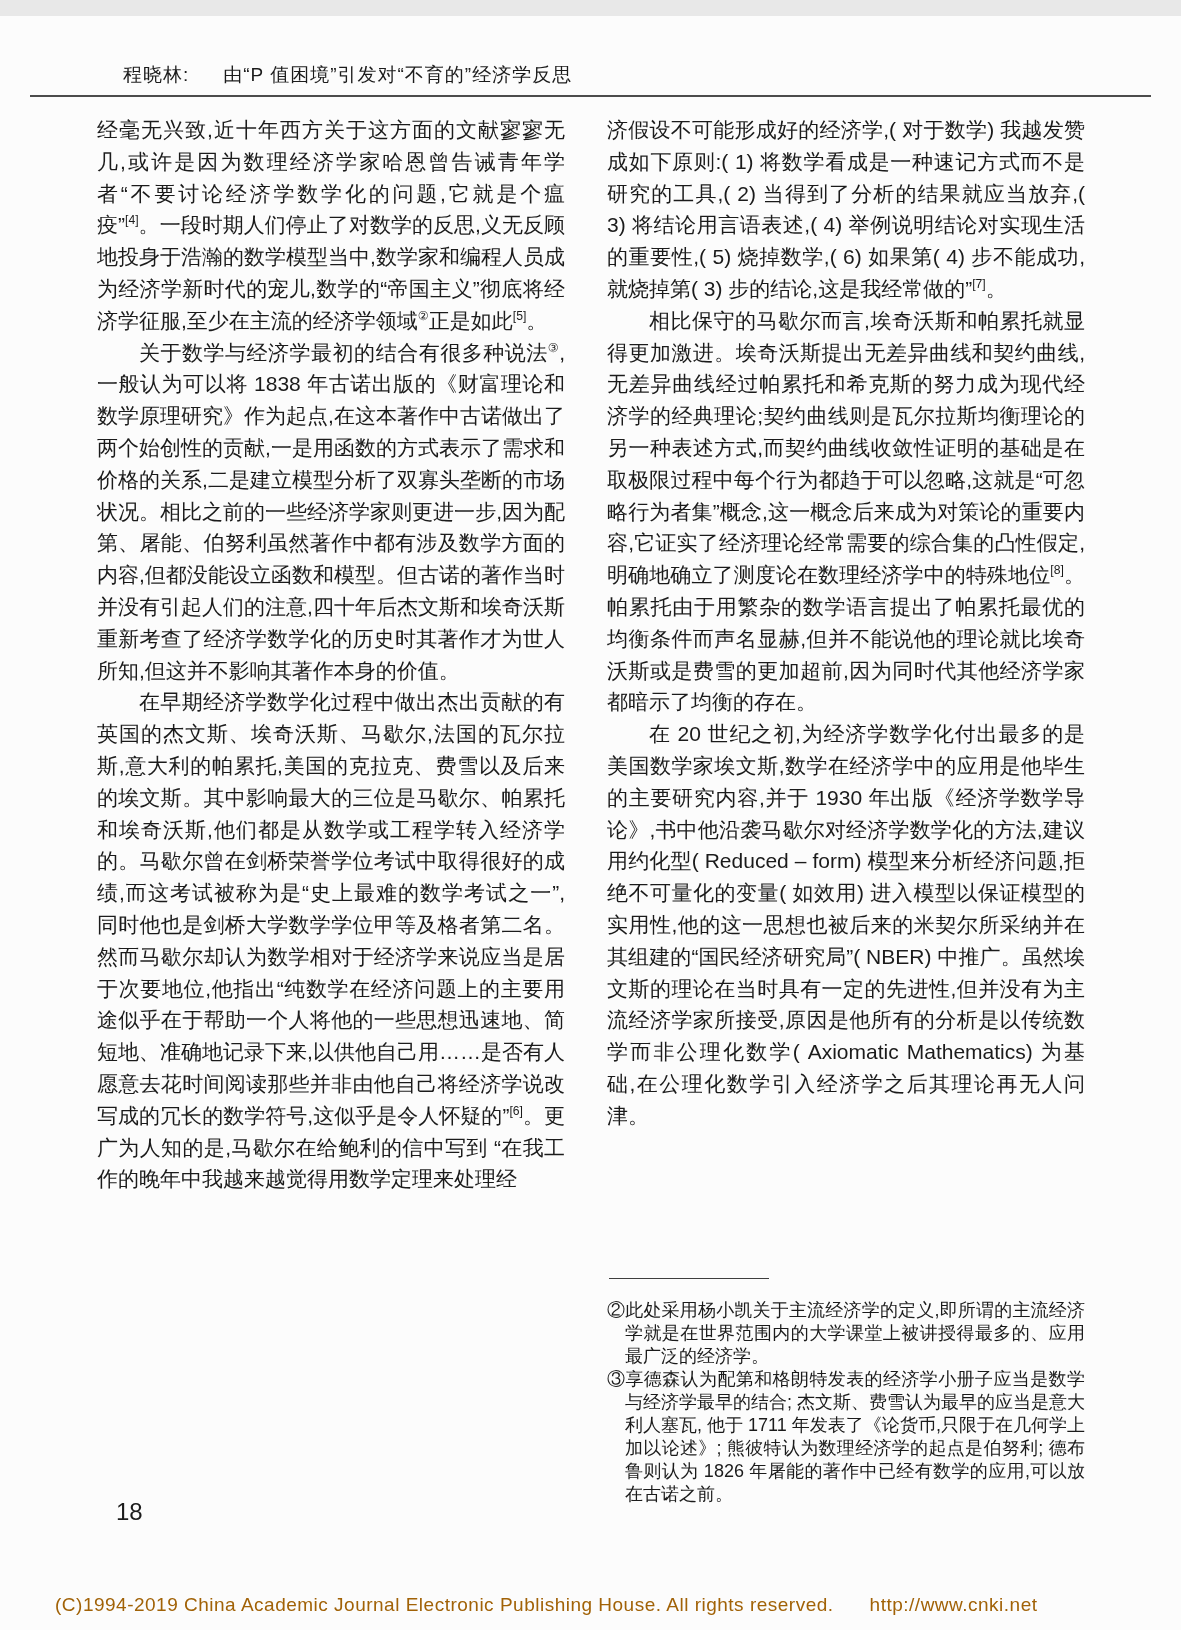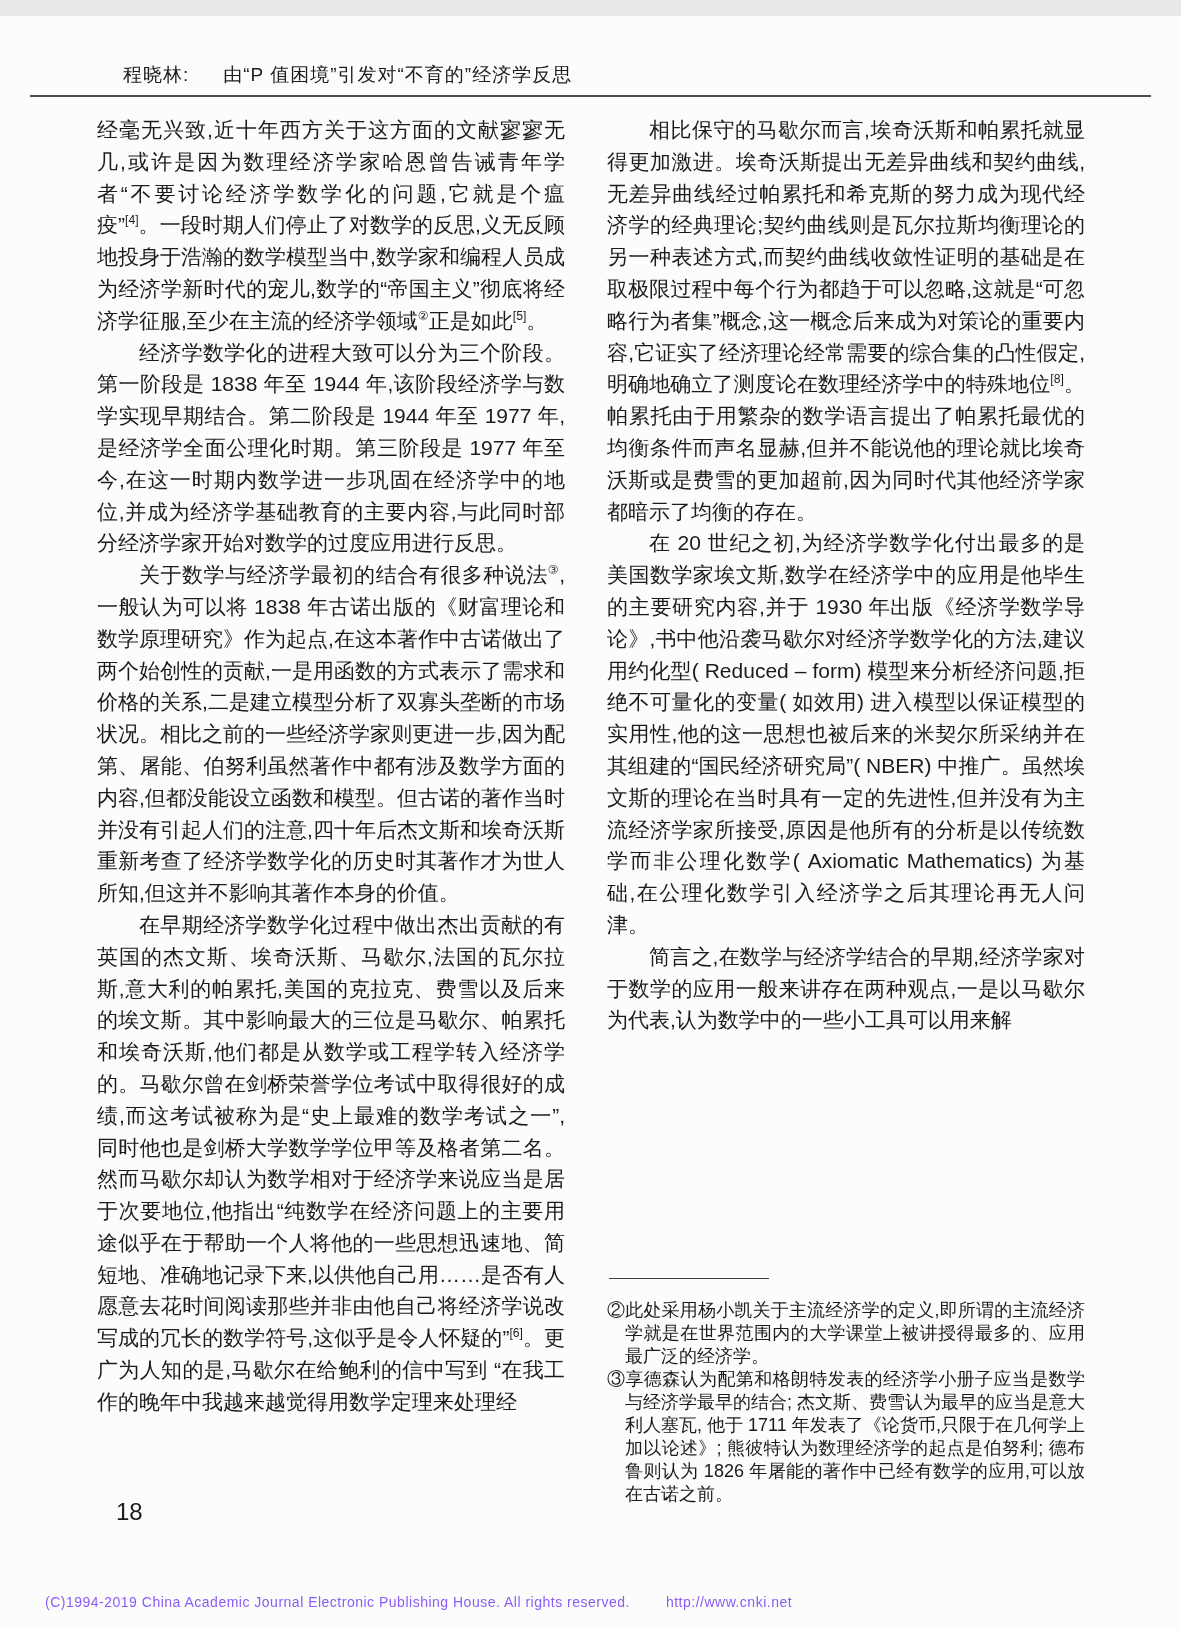--- a/index.html
+++ b/index.html
@@ -46,48 +46,47 @@
   }
   .fn-divider {
     width:160px; height:1px; background:#3e3e3e;
     margin:0 0 20px 2px;
   }
   .footnotes p {
     margin:0;
     padding-left:1em; text-indent:-1em;
   }
   .footer {
-    position:absolute; left:45px; top:1578px;
-    font-size:14px; color:#8b5cf6;
+    position:absolute; left:55px; top:1578px;
+    font-size:19px; color:#a16207;
     white-space:nowrap; letter-spacing:0.5px;
   }
   .footer .url { margin-left:36px; }
 </style>
 </head>
 <body>
 
 <div class="page">
 
   <div class="header">
     <span class="author">程晓林:</span><span>由“P 值困境”引发对“不育的”经济学反思</span>
   </div>
 
   <div class="rule"></div>
 
   <div class="col col-left">
     <p>经毫无兴致,近十年西方关于这方面的文献寥寥无几,或许是因为数理经济学家哈恩曾告诫青年学者“不要讨论经济学数学化的问题,它就是个瘟疫”<sup>[4]</sup>。一段时期人们停止了对数学的反思,义无反顾地投身于浩瀚的数学模型当中,数学家和编程人员成为经济学新时代的宠儿,数学的“帝国主义”彻底将经济学征服,至少在主流的经济学领域<sup>②</sup>正是如此<sup>[5]</sup>。</p>
-    <p class="indent">经济学数学化的进程大致可以分为三个阶段。第一阶段是 1838 年至 1944 年,该阶段经济学与数学实现早期结合。第二阶段是 1944 年至 1977 年,是经济学全面公理化时期。第三阶段是 1977 年至今,在这一时期内数学进一步巩固在经济学中的地位,并成为经济学基础教育的主要内容,与此同时部分经济学家开始对数学的过度应用进行反思。</p>
     <p class="indent">关于数学与经济学最初的结合有很多种说法<sup>③</sup>,一般认为可以将 1838 年古诺出版的《财富理论和数学原理研究》作为起点,在这本著作中古诺做出了两个始创性的贡献,一是用函数的方式表示了需求和价格的关系,二是建立模型分析了双寡头垄断的市场状况。相比之前的一些经济学家则更进一步,因为配第、屠能、伯努利虽然著作中都有涉及数学方面的内容,但都没能设立函数和模型。但古诺的著作当时并没有引起人们的注意,四十年后杰文斯和埃奇沃斯重新考查了经济学数学化的历史时其著作才为世人所知,但这并不影响其著作本身的价值。</p>
     <p class="indent">在早期经济学数学化过程中做出杰出贡献的有英国的杰文斯、埃奇沃斯、马歇尔,法国的瓦尔拉斯,意大利的帕累托,美国的克拉克、费雪以及后来的埃文斯。其中影响最大的三位是马歇尔、帕累托和埃奇沃斯,他们都是从数学或工程学转入经济学的。马歇尔曾在剑桥荣誉学位考试中取得很好的成绩,而这考试被称为是“史上最难的数学考试之一”, 同时他也是剑桥大学数学学位甲等及格者第二名。然而马歇尔却认为数学相对于经济学来说应当是居于次要地位,他指出“纯数学在经济问题上的主要用途似乎在于帮助一个人将他的一些思想迅速地、简短地、准确地记录下来,以供他自己用……是否有人愿意去花时间阅读那些并非由他自己将经济学说改写成的冗长的数学符号,这似乎是令人怀疑的”<sup>[6]</sup>。更广为人知的是,马歇尔在给鲍利的信中写到 “在我工作的晚年中我越来越觉得用数学定理来处理经</p>
   </div>
 
   <div class="col col-right">
+    <p>济假设不可能形成好的经济学,( 对于数学) 我越发赞成如下原则:( 1) 将数学看成是一种速记方式而不是研究的工具,( 2) 当得到了分析的结果就应当放弃,( 3) 将结论用言语表述,( 4) 举例说明结论对实现生活的重要性,( 5) 烧掉数学,( 6) 如果第( 4) 步不能成功,就烧掉第( 3) 步的结论,这是我经常做的”<sup>[7]</sup>。</p>
     <p class="indent">相比保守的马歇尔而言,埃奇沃斯和帕累托就显得更加激进。埃奇沃斯提出无差异曲线和契约曲线,无差异曲线经过帕累托和希克斯的努力成为现代经济学的经典理论;契约曲线则是瓦尔拉斯均衡理论的另一种表述方式,而契约曲线收敛性证明的基础是在取极限过程中每个行为都趋于可以忽略,这就是“可忽略行为者集”概念,这一概念后来成为对策论的重要内容,它证实了经济理论经常需要的综合集的凸性假定,明确地确立了测度论在数理经济学中的特殊地位<sup>[8]</sup>。帕累托由于用繁杂的数学语言提出了帕累托最优的均衡条件而声名显赫,但并不能说他的理论就比埃奇沃斯或是费雪的更加超前,因为同时代其他经济学家都暗示了均衡的存在。</p>
     <p class="indent">在 20 世纪之初,为经济学数学化付出最多的是美国数学家埃文斯,数学在经济学中的应用是他毕生的主要研究内容,并于 1930 年出版《经济学数学导论》,书中他沿袭马歇尔对经济学数学化的方法,建议用约化型( Reduced – form) 模型来分析经济问题,拒绝不可量化的变量( 如效用) 进入模型以保证模型的实用性,他的这一思想也被后来的米契尔所采纳并在其组建的“国民经济研究局”( NBER) 中推广。虽然埃文斯的理论在当时具有一定的先进性,但并没有为主流经济学家所接受,原因是他所有的分析是以传统数学而非公理化数学( Axiomatic Mathematics) 为基础,在公理化数学引入经济学之后其理论再无人问津。</p>
-    <p class="indent">简言之,在数学与经济学结合的早期,经济学家对于数学的应用一般来讲存在两种观点,一是以马歇尔为代表,认为数学中的一些小工具可以用来解</p>
   </div>
 
   <div class="pagenum">18</div>
 
   <div class="footnotes">
     <div class="fn-divider"></div>
     <p>②此处采用杨小凯关于主流经济学的定义,即所谓的主流经济学就是在世界范围内的大学课堂上被讲授得最多的、应用最广泛的经济学。</p>
     <p>③享德森认为配第和格朗特发表的经济学小册子应当是数学与经济学最早的结合; 杰文斯、费雪认为最早的应当是意大利人塞瓦, 他于 1711 年发表了《论货币,只限于在几何学上加以论述》; 熊彼特认为数理经济学的起点是伯努利; 德布鲁则认为 1826 年屠能的著作中已经有数学的应用,可以放在古诺之前。</p>
   </div>
 

